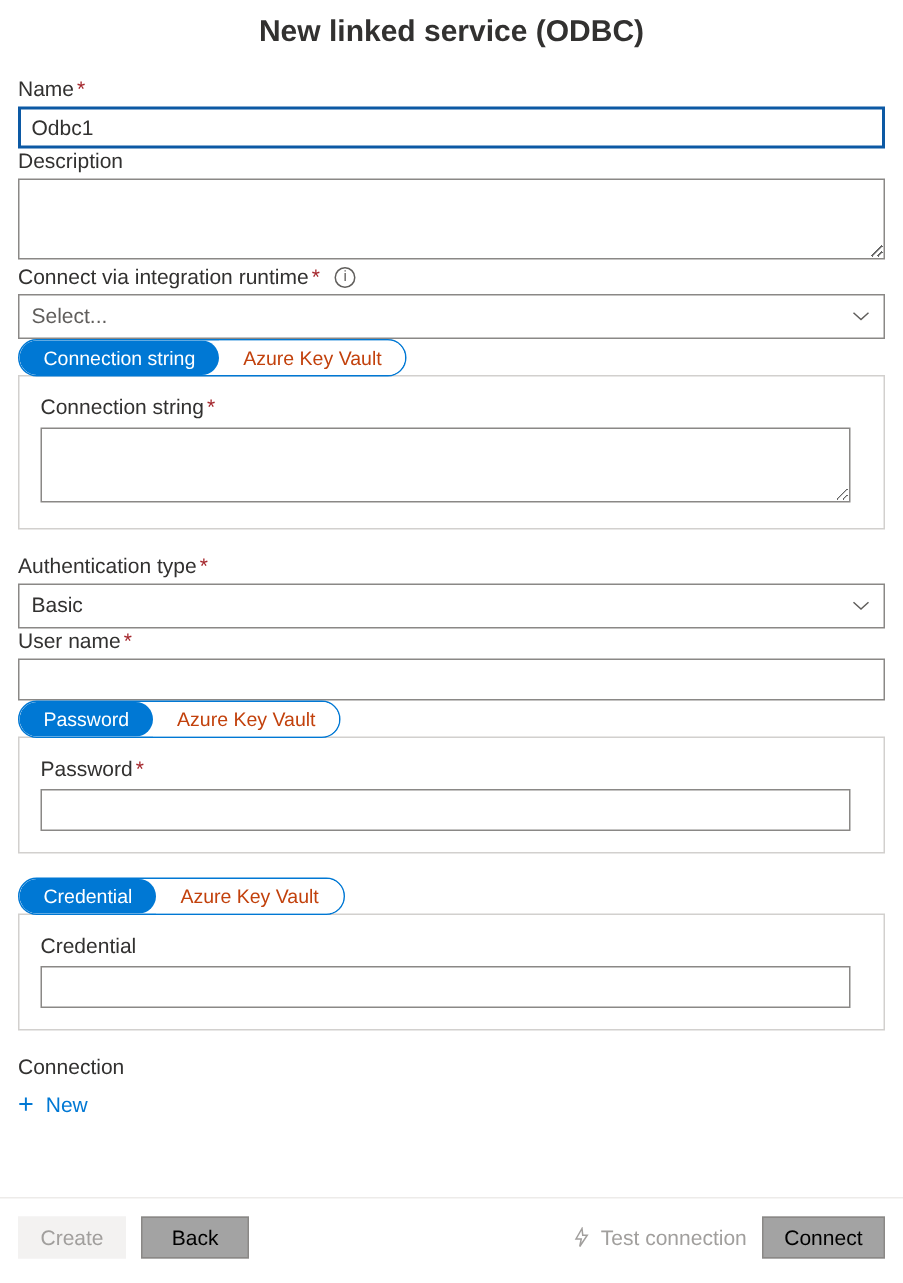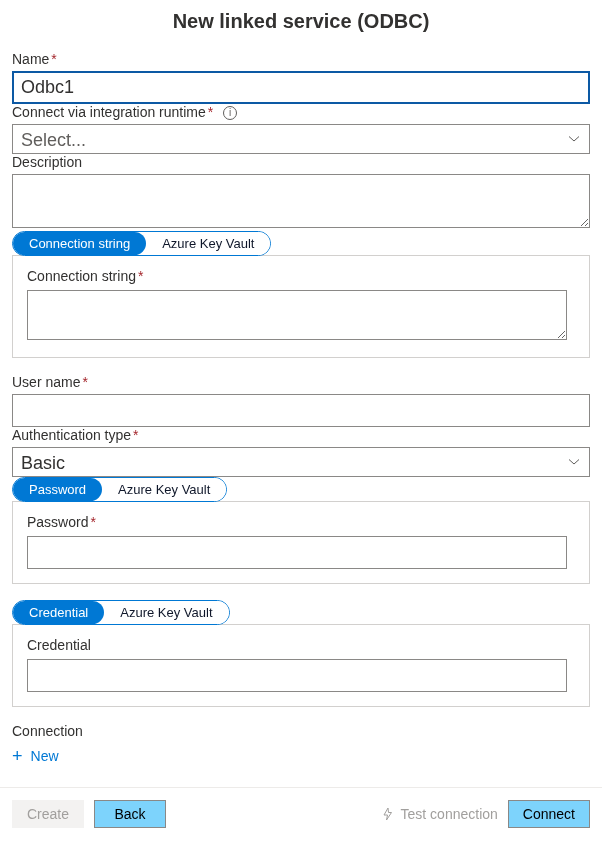--- a/index.html
+++ b/index.html
@@ -40,21 +40,21 @@
     justify-content: center;
     align-items: center;
     color: #605e5c;
     margin-left: 6px;
     vertical-align: middle;
   }
   .text-input, .select-input, .textarea-input {
     width: 100%;
     border: 1px solid #8a8886;
     padding: 5px 8px;
-    font-size: 18px;
+    font-size: 14px;
     font-family: inherit;
     background: #fff;
     color: #323130;
     outline: none;
   }
   .text-input.focused {
     border: 2px solid #0c59a4;
     padding: 4px 7px;
   }
   .textarea-input {
@@ -101,21 +101,21 @@
     font-size: 13px;
     cursor: pointer;
     white-space: nowrap;
   }
   .pill.active {
     background: #0078d4;
     color: #fff;
     border-radius: 20px;
   }
   .pill.inactive {
-    color: #0f172a;
+    color: #c2410c;
     background: #fff;
   }
   .sub-box {
     border: 1px solid #d2d0ce;
     padding: 12px 22px 14px 14px;
     margin-bottom: 16px;
   }
   .sub-label {
     font-size: 14px;
     margin-bottom: 6px;
@@ -140,35 +140,35 @@
     align-items: center;
     gap: 6px;
     cursor: pointer;
     padding: 4px 0;
     font-size: 14px;
     color: #323130;
     margin-top: 10px;
   }
   .footer {
     position: absolute;
-    bottom: 15px; left: 0; right: 0;
+    bottom: 4px; left: 0; right: 0;
     border-top: 1px solid #edebe9;
     padding: 12px 12px;
     display: flex;
     align-items: center;
     gap: 10px;
     background: #fff;
   }
   .btn {
     min-width: 72px;
     padding: 5px 14px;
     font-size: 14px;
     font-family: inherit;
     border: 1px solid #8a8886;
-    background: #7dd3fc;
+    background: #a3a3a3;
     cursor: pointer;
     text-align: center;
   }
   .btn.disabled {
     background: #f3f2f1;
     border-color: #f3f2f1;
     color: #a19f9d;
     cursor: default;
   }
   .spacer { flex: 1; }
@@ -187,77 +187,77 @@
 
 <div class="panel">
   <h1 class="title">New linked service (ODBC)</h1>
 
   
   <div class="field-block">
     <div class="field-label">
       <span>Name</span><span class="req">*</span>
     </div>
     <input class="text-input focused" type="text" value="Odbc1" style="">
+  </div>
+
+  
+  <div class="field-block">
+    <div class="field-label">Description</div>
+    <textarea class="textarea-input tall" style=""></textarea>
   </div>
 
   
   <div class="field-block">
     <div class="field-label">
       <span>Connect via integration runtime</span><span class="req">*</span>
       <span class="info-icon">i</span>
     </div>
     <div class="select-wrap">
       <div class="select-input placeholder">Select...</div>
       <span class="chevron">
         <svg width="12" height="8" viewBox="0 0 12 8">
             <path d="M1 1.5 L6 6 L11 1.5" stroke="#605e5c" stroke-width="1" fill="none"></path>
           </svg>
       </span>
     </div>
   </div>
 
   
-  <div class="field-block">
-    <div class="field-label">Description</div>
-    <textarea class="textarea-input tall" style=""></textarea>
-  </div>
-
-  
   <div class="pill-row">
     <div class="pill active">Connection string</div>
     <div class="pill inactive">Azure Key Vault</div>
   </div>
   <div class="sub-box">
     <div class="sub-label">
       <span>Connection string</span><span class="req">*</span>
     </div>
     <textarea class="textarea-input" style=""></textarea>
-  </div>
-
-  
-  <div class="field-block">
-    <div class="field-label">
-      <span>User name</span><span class="req">*</span>
-    </div>
-    <input class="text-input" type="text" style="">
   </div>
 
   
   <div class="field-block">
     <div class="field-label">
       <span>Authentication type</span><span class="req">*</span>
     </div>
     <div class="select-wrap">
       <div class="select-input">Basic</div>
       <span class="chevron">
         <svg width="12" height="8" viewBox="0 0 12 8">
             <path d="M1 1.5 L6 6 L11 1.5" stroke="#605e5c" stroke-width="1" fill="none"></path>
           </svg>
       </span>
     </div>
+  </div>
+
+  
+  <div class="field-block">
+    <div class="field-label">
+      <span>User name</span><span class="req">*</span>
+    </div>
+    <input class="text-input" type="text" style="">
   </div>
 
   
   <div class="pill-row">
     <div class="pill active">Password</div>
     <div class="pill inactive">Azure Key Vault</div>
   </div>
   <div class="sub-box">
     <div class="sub-label">
       <span>Password</span><span class="req">*</span>

